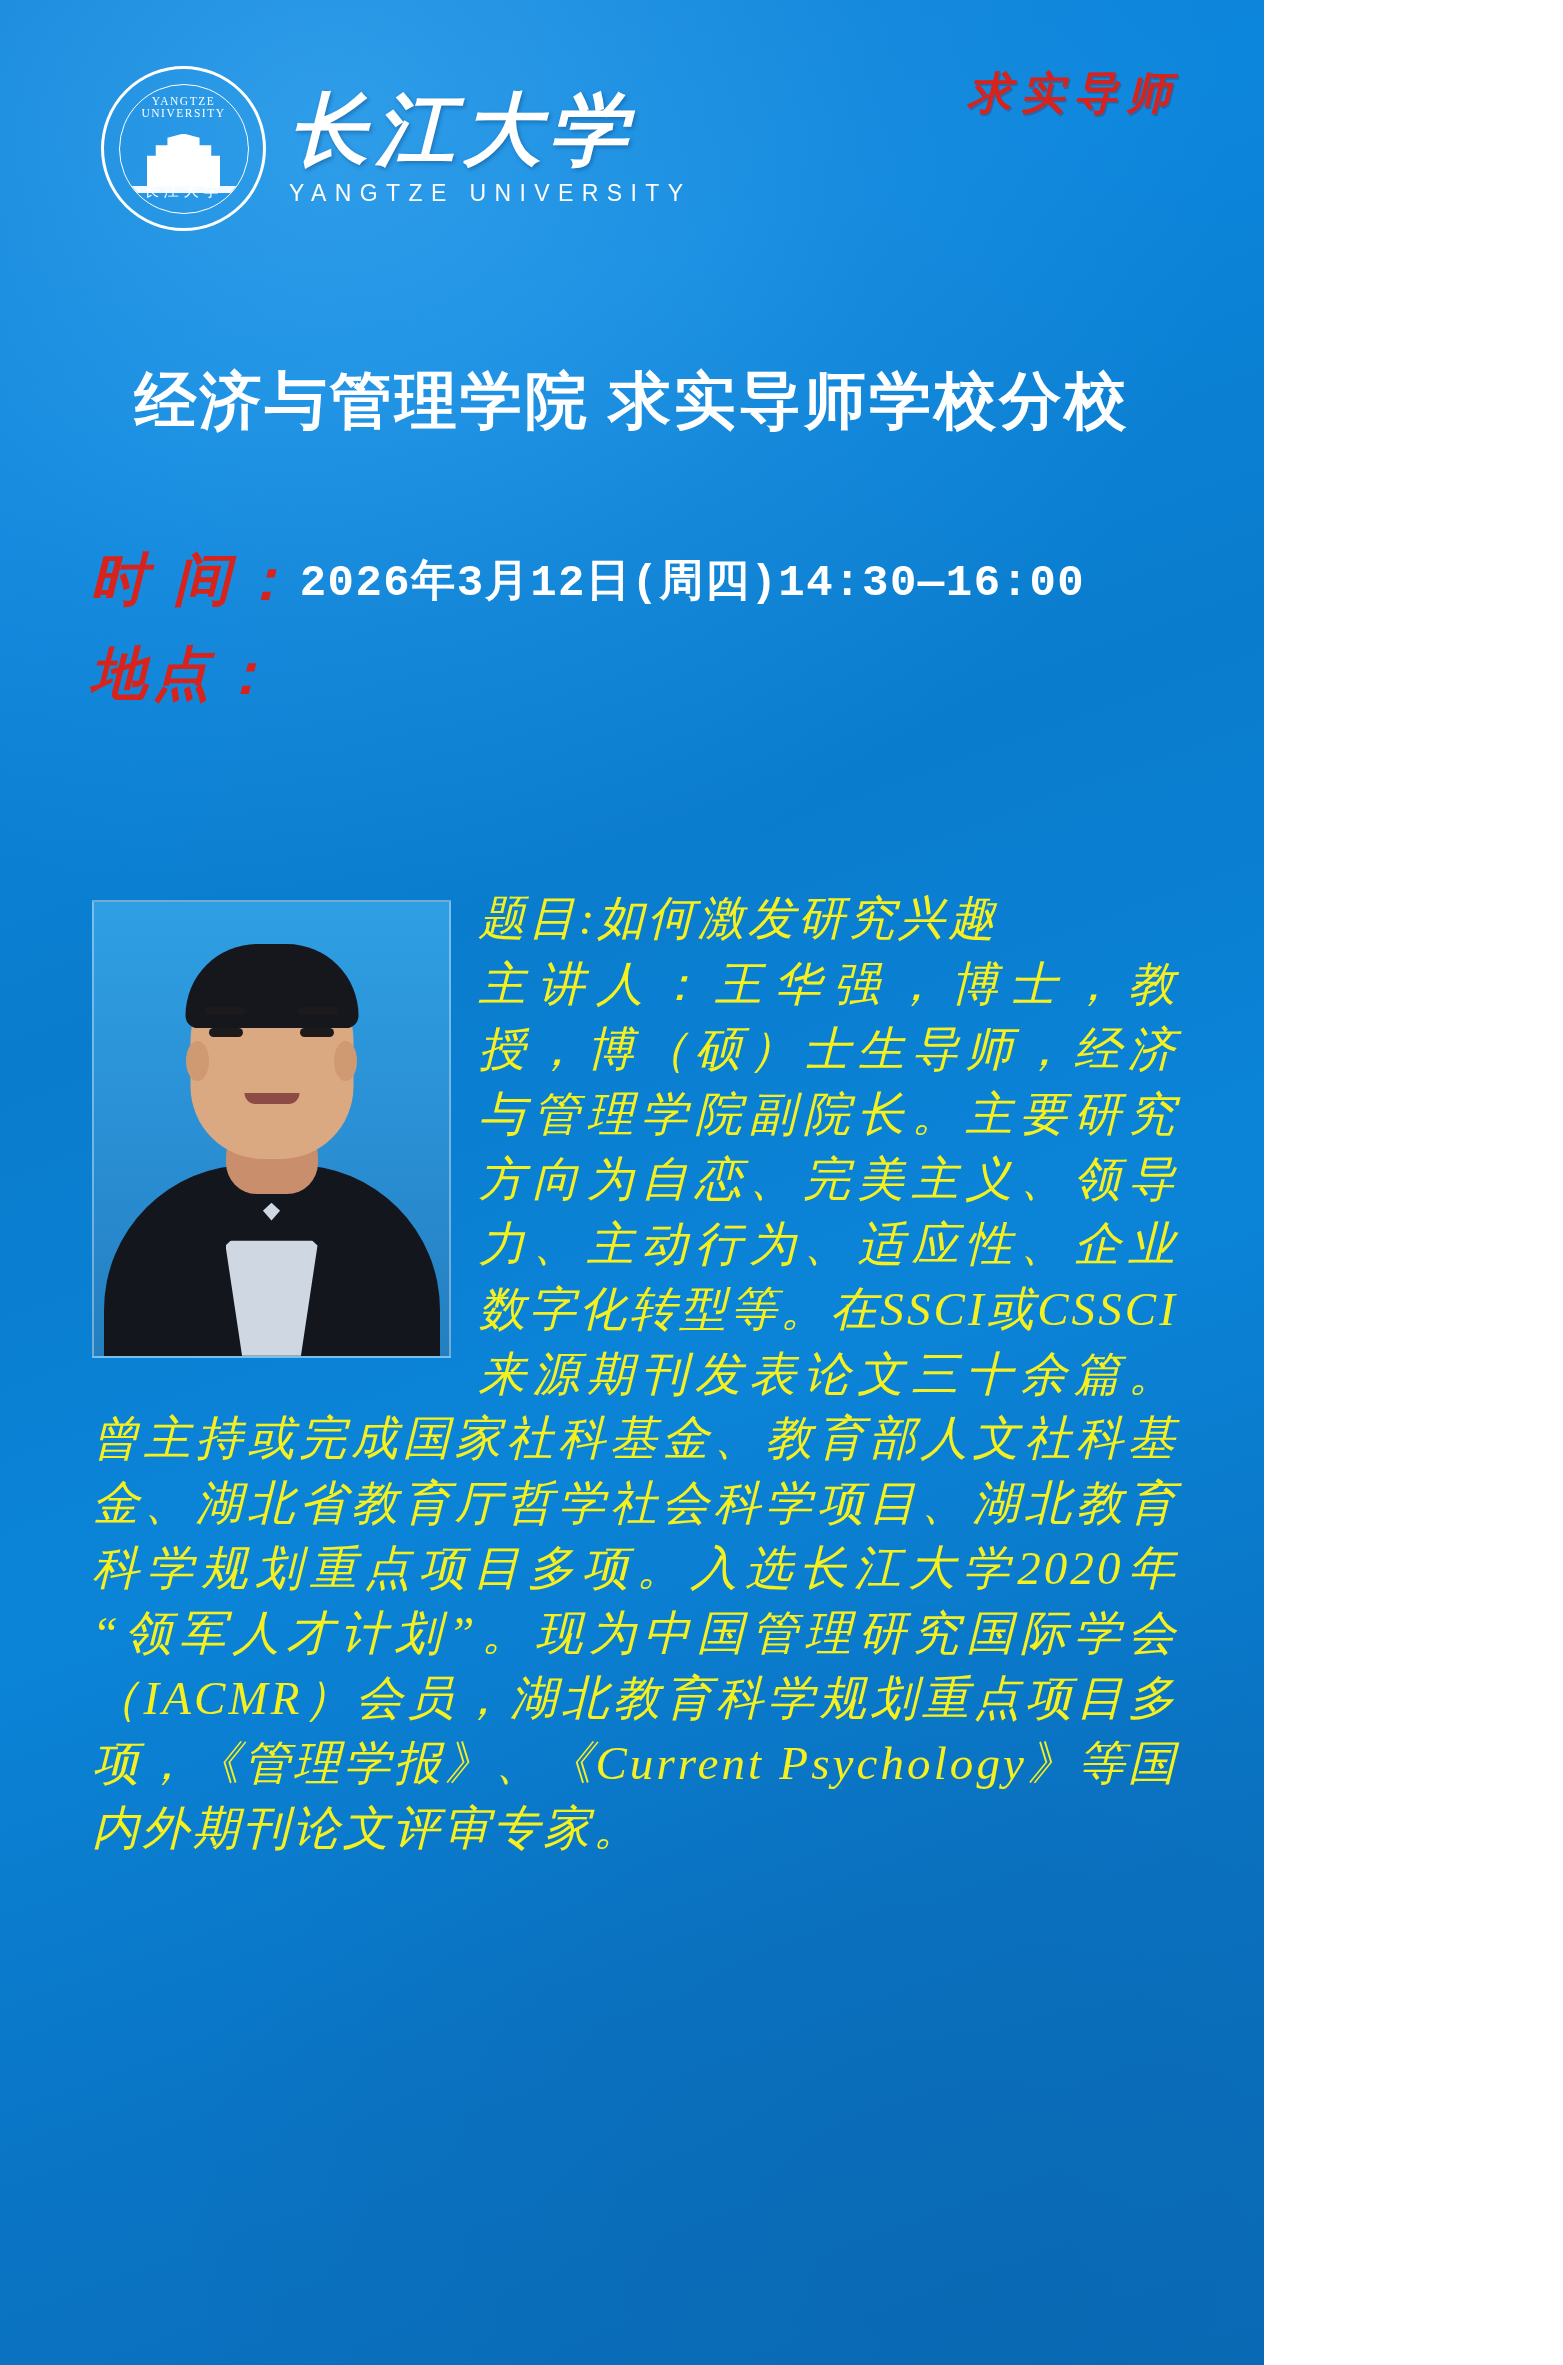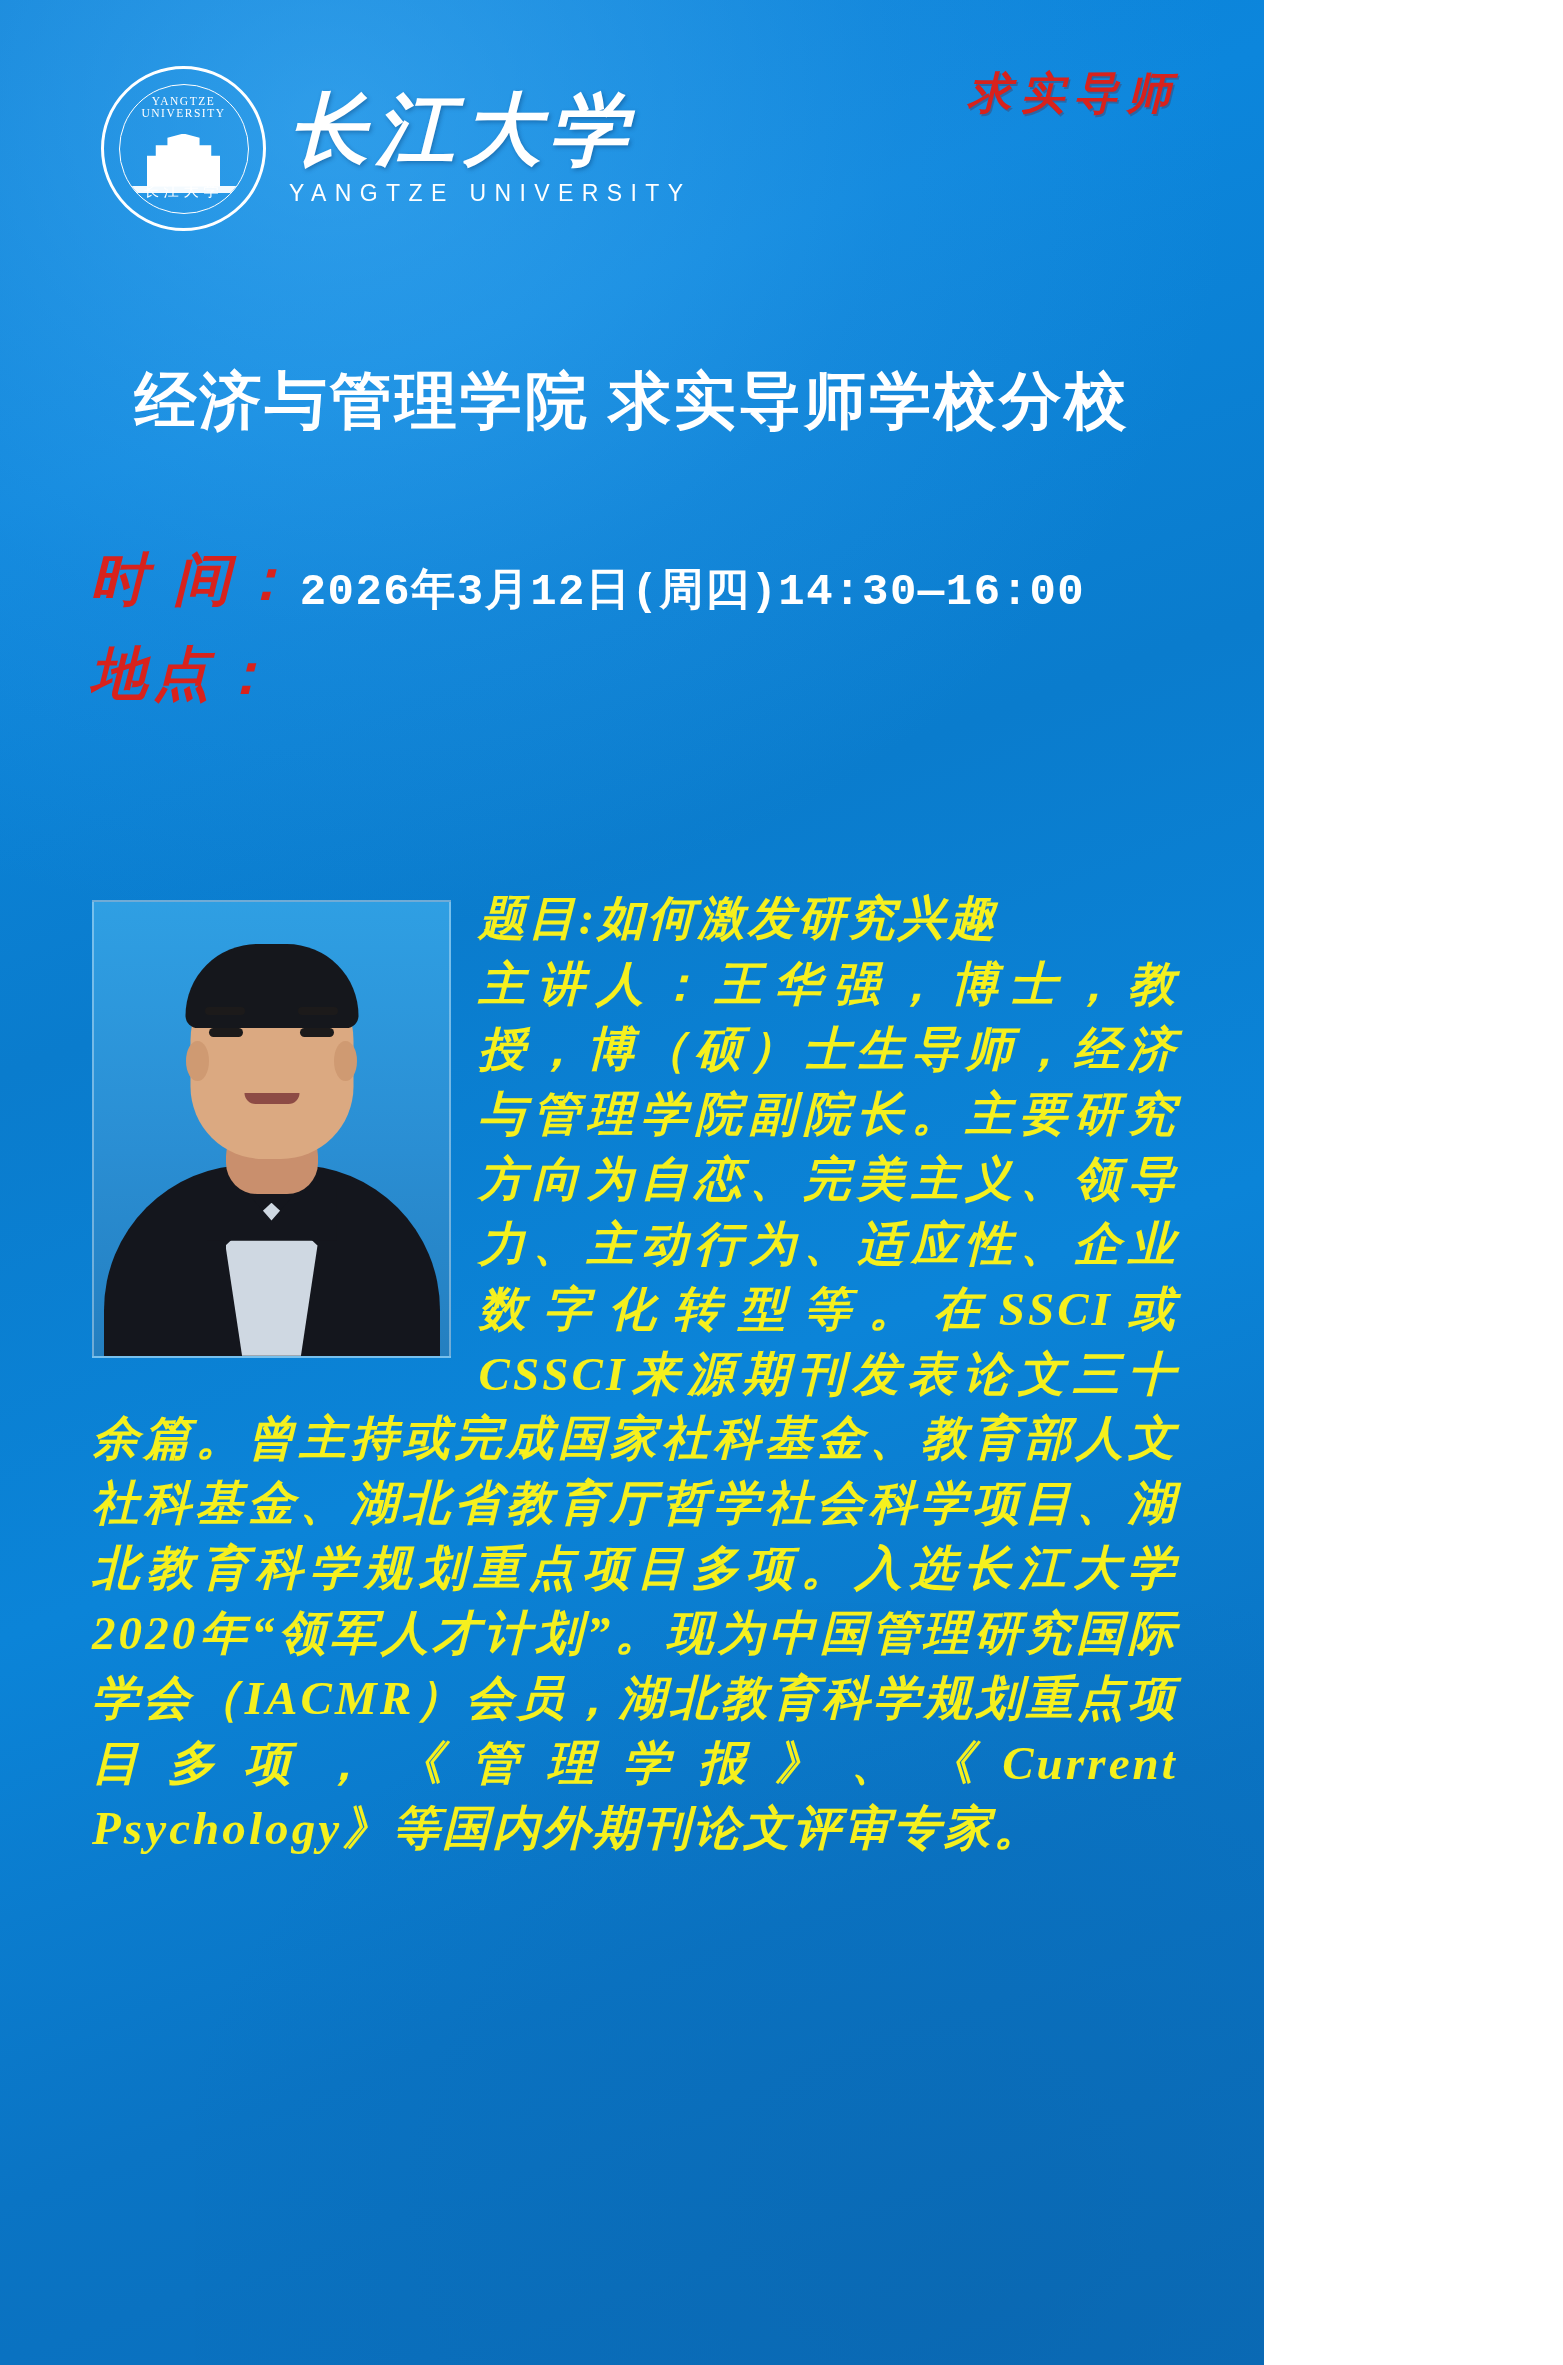--- a/index.html
+++ b/index.html
@@ -156,21 +156,21 @@
 
   
   .meta {
     position: absolute;
     top: 542px;
     left: 90px;
     right: 84px;
   }
   .meta-row {
     display: flex;
-    align-items: flex-end;
+    align-items: center;
     margin-bottom: 17px;
   }
   .meta-label {
     color: #d8221c;
     font-family: "Liberation Serif", serif;
     font-weight: bold;
     font-style: italic;
     font-size: 57px;
     letter-spacing: 6.1px;
     white-space: nowrap;
@@ -300,21 +300,21 @@
     left: 50%; bottom: 252px;
     transform: translateX(-50%);
     width: 55px; height: 10.7px;
     background: #8d4b45;
     border-radius: 0 0 27.5px 27.5px;
   }
 
   .body-text {
     color: #f5f01e;
     font-family: "Liberation Serif", serif;
-    font-weight: bold;
+    font-weight: normal;
     font-style: italic;
     font-size: 47px;
     line-height: 1.38;
     letter-spacing: 3.1px;
     text-align: justify;
     text-justify: inter-character;
   }
   .body-text p { margin: 0 0 1.5px 0; }
 </style>
 </head>

